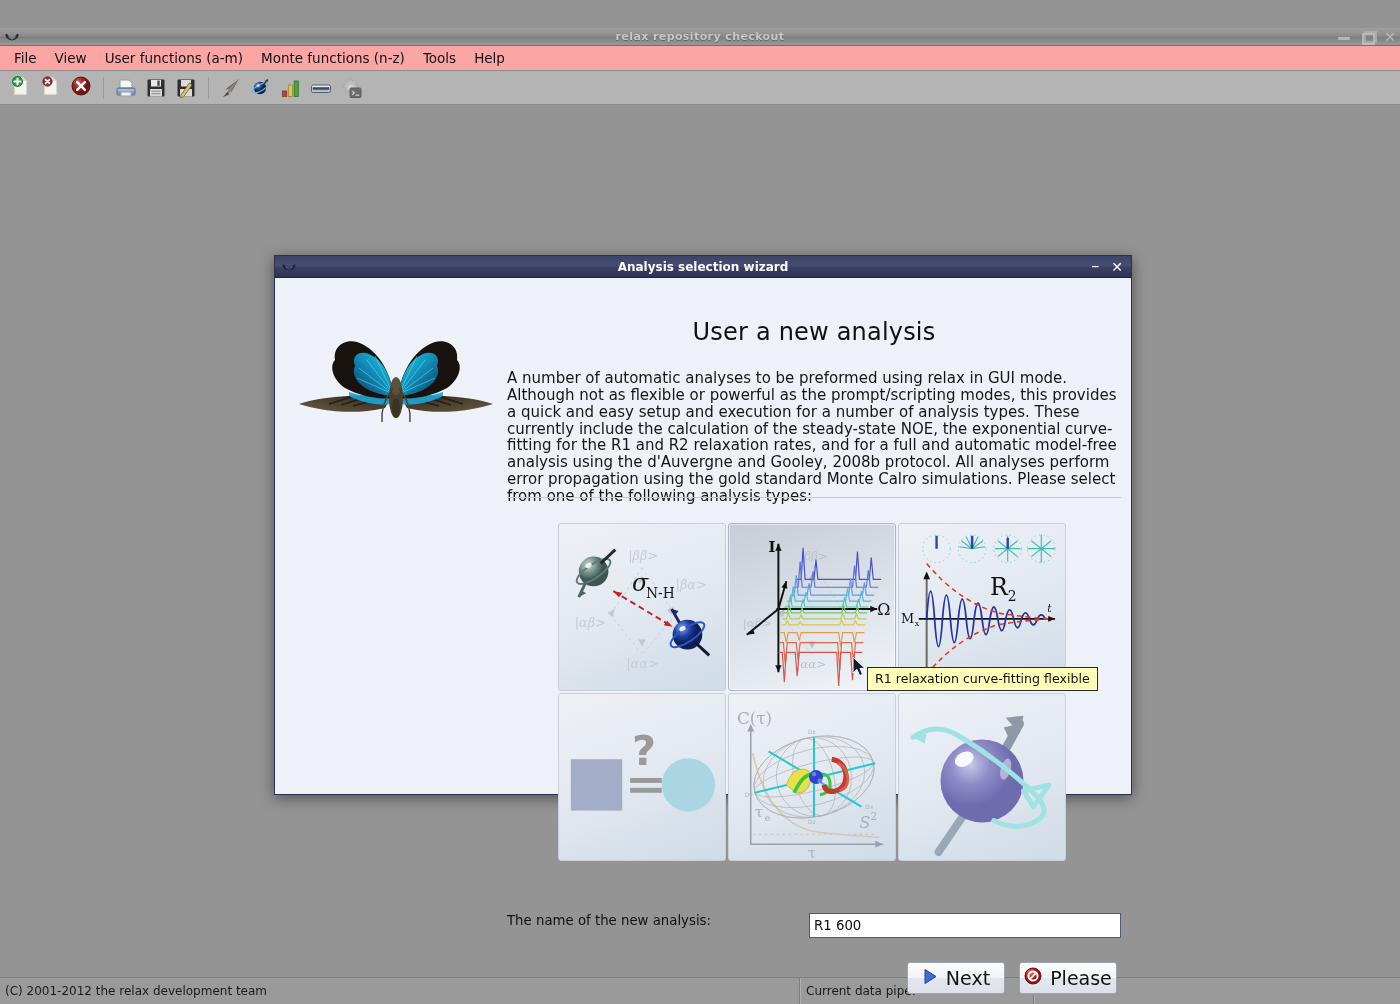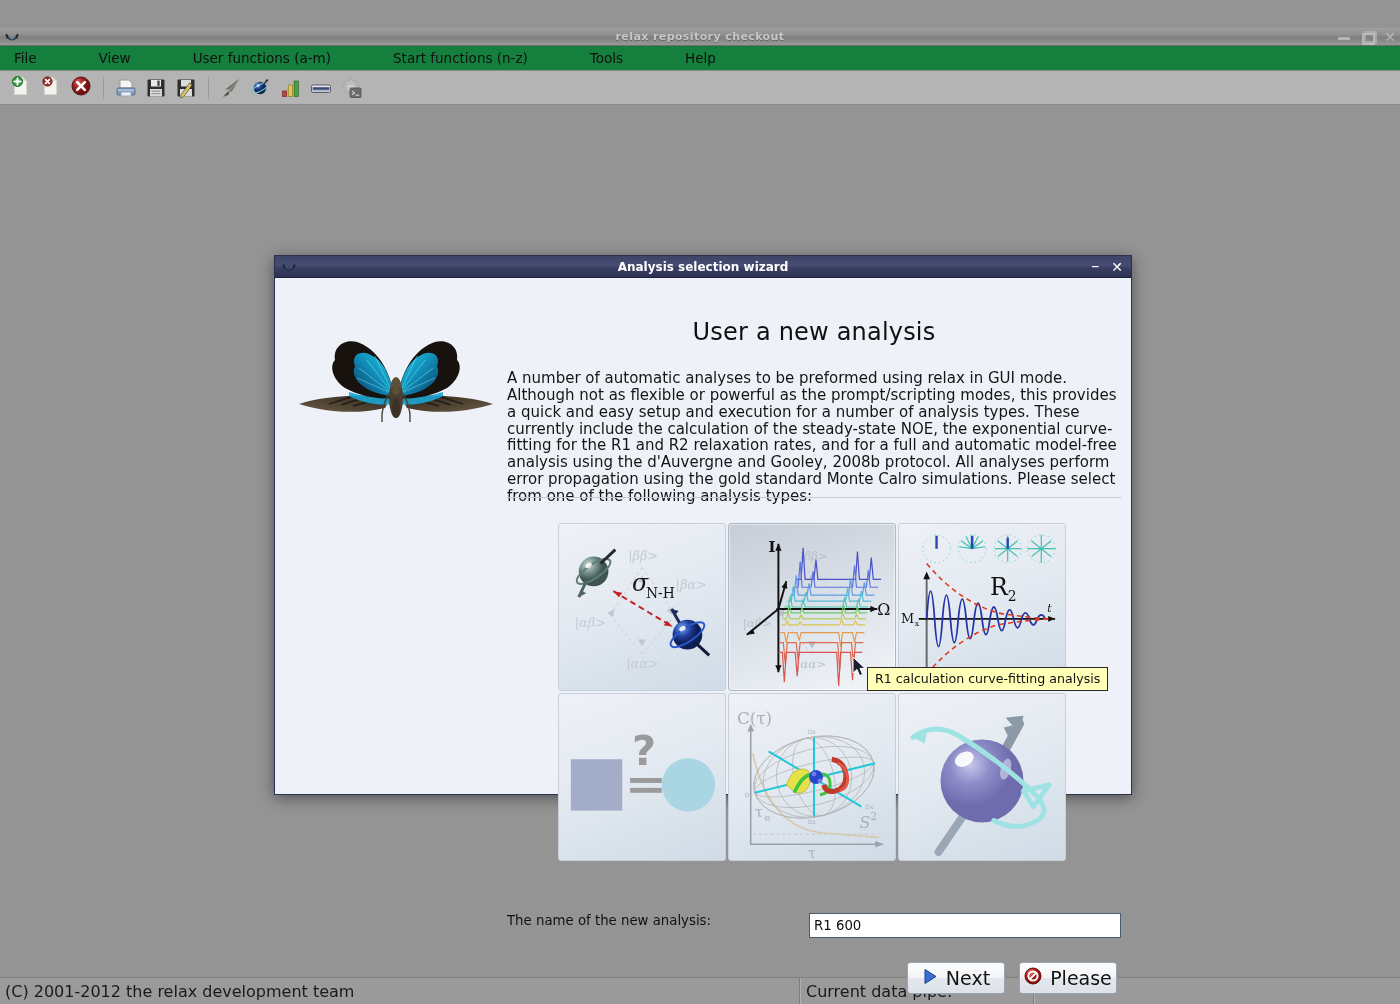--- a/index.html
+++ b/index.html
@@ -49,25 +49,24 @@
   }
   .os-ctl.max::before {
     content:""; position:absolute; left:4px; top:1px; width:9px; height:8px;
     border:2px solid #bdbdbd;
   }
   .os-ctl.cls { font-size: 14px; color:#d5d5d5; line-height:14px; text-align:center; font-weight:300;}
 
   
   .menubar {
     flex: 0 0 25px; height: 25px;
-    background: #15803d;
+    background: #fca5a5;
     border-bottom: 1px solid #8d8d8d;
     display: flex; align-items: center;
     padding-left: 5px;
-    gap: 44px;
   }
   .menu-item {
     font-size: 13.5px; color: #101010;
     padding: 3px 9px; cursor: default;
     white-space: nowrap;
   }
 
   
   .toolbar {
     flex: 0 0 34px; height: 34px;
@@ -88,21 +87,21 @@
 
   
   .statusbar {
     flex: 0 0 27px; height: 27px;
     background: #9a9a9a;
     border-top: 1px solid #7f7f7f;
     display: flex; align-items: stretch;
   }
   .status-pane {
     display: flex; align-items: center;
-    font-size: 16px; color: #1a1a1a;
+    font-size: 12px; color: #1a1a1a;
     padding: 0 5px;
     border-right: 1px solid #7d7d7d;
     border-left: 1px solid #b0b0b0;
   }
   .status-pane:first-child { border-left: none; }
   .sp-1 { width: 800px; }
   .sp-2 { width: 234px; }
   .sp-3 { flex: 1 1 auto; border-right: none; }
 
   
@@ -247,21 +246,21 @@
       <span class="os-ctl min"></span>
       <span class="os-ctl max"></span>
       <span class="os-ctl cls">✕</span>
     </div>
   </div>
 
   <div class="menubar">
     <div class="menu-item">File</div>
     <div class="menu-item">View</div>
     <div class="menu-item">User functions (a-m)</div>
-    <div class="menu-item">Start functions (n-z)</div>
+    <div class="menu-item">Monte functions (n-z)</div>
     <div class="menu-item">Tools</div>
     <div class="menu-item">Help</div>
   </div>
 
   <div class="toolbar">
 
     <div class="tb-btn">
       <span>
         <svg width="24" height="24" viewBox="0 0 24 24">
           <path d="M5 3 h9 l4 4 v14 H5 Z" fill="#f3f3ef" stroke="#b9b9ae" stroke-width="1"></path>
@@ -717,21 +716,21 @@
               <path d="M126 98 L152 92 L136 114 Z" fill="none" stroke="#9fe2e4" stroke-width="5" stroke-linejoin="round"></path>
             </svg>
           </div>
         </div>
 
         <div class="cursor-arrow">
           <svg width="16" height="22" viewBox="0 0 16 22">
             <path d="M1 1 L1 17 L5 13.4 L7.6 19.6 L10.6 18.4 L8 12.4 L13 12.4 Z" fill="#1b1b30" stroke="#ffffff" stroke-width="1"></path>
           </svg>
         </div>
-        <div class="tooltip">R1 calculation curve-fitting analysis</div>
+        <div class="tooltip">R1 relaxation curve-fitting flexible</div>
 
         <div class="name-row">
           <div class="name-label">The name of the new analysis:</div>
           <input class="name-input" type="text" value="R1 600" style="">
         </div>
 
         <div class="btn-row">
           <div class="btn">
             <span>
               <svg width="16" height="17" viewBox="0 0 16 17">

